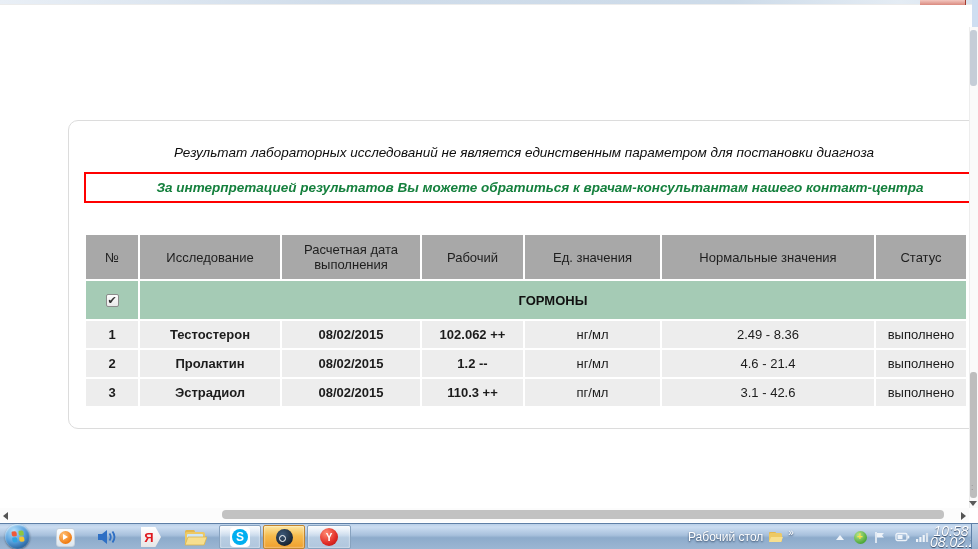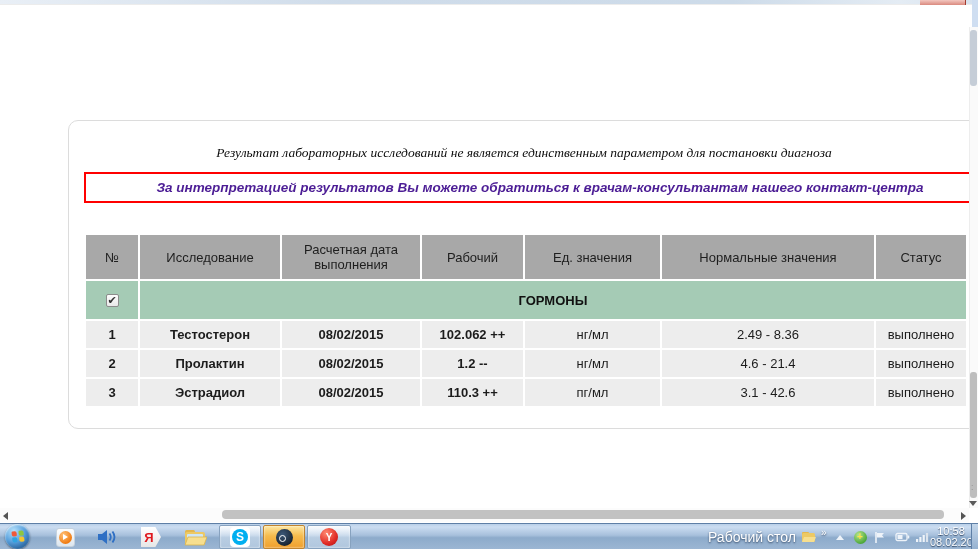--- a/index.html
+++ b/index.html
@@ -13,24 +13,24 @@
     background:linear-gradient(90deg,#e9eff6 0%,#cfdcea 35%,#cddbe9 75%,#e4ecf4 92%,#d6e2ef 100%);
     border-bottom:1px solid #ececec; }
   .close-sliver { position:absolute; left:920px; top:0; width:46px; height:5px;
     background:linear-gradient(#f3c7c0,#da8a7f); border-right:1px solid #a23b2f; }
   .edge-strip { position:absolute; right:0; top:0; width:6px; height:27px; background:#cfdef1; }
 
   
   .card { position:absolute; left:68px; top:120px; width:926px; height:309px;
     background:#fff; border:1px solid #dcdcdc; border-radius:10px; }
   .disclaimer { position:absolute; left:84px; top:145px; width:880px; text-align:center;
-    font-size:13.5px; font-style:italic; color:#0d0d0d;font-family:Liberation Serif, serif; }
+    font-size:13.5px; font-style:italic; color:#0d0d0d; }
   .notice-box { position:absolute; left:84px; top:172px; width:912px; height:31px;
     border:2px solid #ff0000; display:flex; align-items:center; justify-content:center; background:#fff; }
-  .notice-box span { font-size:13.5px; font-style:italic; font-weight:700; color:#4c1d95; }
+  .notice-box span { font-size:13.5px; font-style:italic; font-weight:700; color:#15803d; }
 
   
   table.results { position:absolute; left:84px; top:233px; border-collapse:separate;
     border-spacing:2px; table-layout:fixed; background:#fff; }
   table.results th { background:#a8a8a8; color:#1e1e1e; font-weight:400; font-size:13px;
     height:44px; text-align:center; vertical-align:middle; padding:0 6px; }
   tr.group-row td { background:#a5cbb5; height:38px; text-align:center; vertical-align:middle; }
   tr.group-row td.group-label { font-weight:700; font-size:13px; color:#111; }
   tr.data-row td { background:#ededed; height:27px; font-size:13px; color:#1c1c1c;
     text-align:center; vertical-align:middle; }
@@ -81,28 +81,28 @@
   .tb-btn.steam-btn { background:linear-gradient(180deg,#fde7a2,#f7bb4c 45%,#ef9f2e); border-color:#c08430; }
   .skype-sq { width:20px; height:20px; background:#fff; border-radius:4px; display:flex; align-items:center; justify-content:center; }
   .skype-circle { width:16px; height:16px; border-radius:50%; background:#00aff0; color:#fff;
     font-size:12px; font-weight:700; line-height:16px; text-align:center; }
   .steam-circle { width:17px; height:17px; border-radius:50%; background:radial-gradient(circle at 38% 32%, #3b5878, #16202c 80%);
     display:flex; align-items:center; justify-content:center; }
   .steam-inner { width:7px; height:7px; border:1.6px solid #fff; border-radius:50%; margin-left:-3px; margin-top:2px; }
   .yb-circle { width:18px; height:18px; border-radius:50%; background:radial-gradient(circle at 35% 28%, #ff8a72, #e02b26 60%, #b01313 95%);
     color:#fff; font-size:10px; font-weight:700; display:flex; align-items:center; justify-content:center; }
   .desk-toolbar { position:absolute; left:688px; top:0; height:26px; display:flex; align-items:center; gap:5px; cursor:pointer; }
-  .desk-toolbar .lbl { color:#fff; font-size:14px; text-shadow:0 1px 2px rgba(20,40,70,.8);margin-left:20px; }
+  .desk-toolbar .lbl { color:#fff; font-size:12px; text-shadow:0 1px 2px rgba(20,40,70,.8); }
   .desk-toolbar .chev { color:#fff; font-size:10px; position:relative; top:-5px; text-shadow:0 1px 2px rgba(20,40,70,.8); }
   .tray-item { position:absolute; top:0; height:26px; display:flex; align-items:center; justify-content:center; cursor:pointer; }
   .tray-up { width:0; height:0; border-left:4px solid transparent; border-right:4px solid transparent; border-bottom:5px solid #eef3f9; }
   .av-ball { width:13px; height:13px; border-radius:50%; background:radial-gradient(circle at 35% 30%, #b5e48c, #47a535 75%);
     color:#ffe14d; font-size:10px; font-weight:700; line-height:12px; text-align:center; }
   .clock { position:absolute; left:930px; top:2px; width:42px; text-align:center; color:#fff;
-    font-size:11px; line-height:11px; text-shadow:0 1px 1px rgba(20,40,70,.8); cursor:pointer; }
+    font-size:14px; line-height:11px; text-shadow:0 1px 1px rgba(20,40,70,.8); cursor:pointer;font-style:italic; }
   .show-desktop { position:absolute; right:0; top:0; width:7px; height:26px; border-left:1px solid #5e7fa6;
     background:linear-gradient(180deg,#c3d6ea,#94b0cf); cursor:pointer; }
 </style>
 </head>
 <body>
 
 <div class="screen">
 
   <div class="chrome-sliver"></div>
   <div class="close-sliver"></div>

